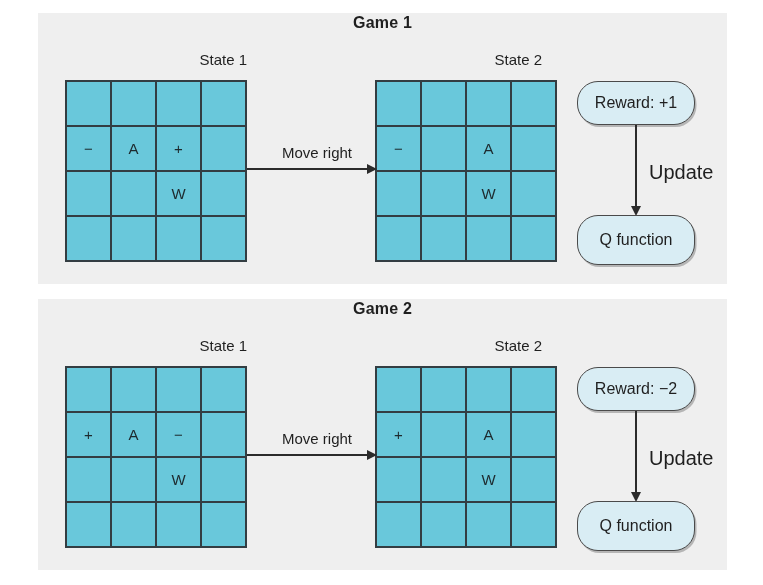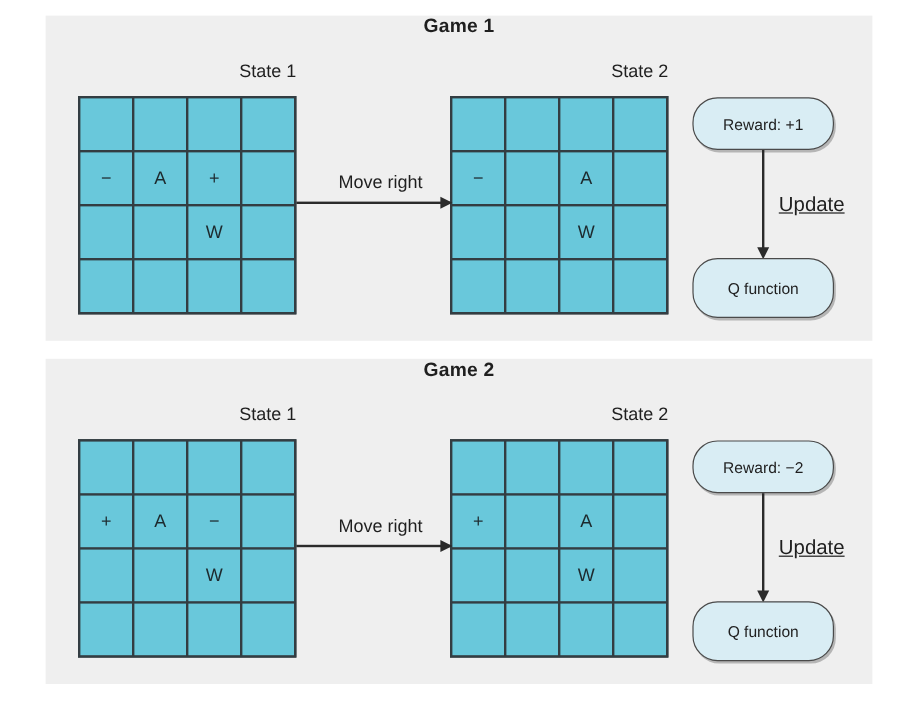--- a/index.html
+++ b/index.html
@@ -5,44 +5,44 @@
   html,body{margin:0;padding:0;background:#ffffff;}
   .page{position:relative;width:763px;height:585px;background:#ffffff;
         font-family:"Liberation Sans","DejaVu Sans",sans-serif;color:#1f1f1f;overflow:hidden;}
   .panel{position:absolute;left:38px;width:689px;height:271px;background:#efefef;}
   .panel-1{top:13px;}
   .panel-2{top:299px;}
   .game-title{position:absolute;left:0;top:1px;width:100%;text-align:center;
               font-size:16px;font-weight:bold;letter-spacing:0.2px;}
   .state-label{position:absolute;top:38px;width:182px;text-align:right;font-size:15px;}
   .state-label.s1{left:27px;}
-  .state-label.s2{left:337px;}
+  .state-label.s2{left:322px;}
   .grid{position:absolute;top:67px;width:178px;height:178px;
         background:#333d42;border:2px solid #333d42;
         display:grid;grid-template-columns:repeat(4,1fr);grid-template-rows:repeat(4,1fr);gap:2px;}
   .grid.g1{left:27px;}
   .grid.g2{left:337px;}
   .cell{background:#69c8db;display:flex;align-items:center;justify-content:center;
         font-size:15px;color:#1d2a2e;}
   .h-arrow{position:absolute;left:209px;top:155px;width:128px;height:0;
            border-top:2px solid #2b2b2b;}
   .h-arrow .head{position:absolute;right:-2px;top:-6px;width:0;height:0;
            border-left:10px solid #2b2b2b;border-top:5px solid transparent;border-bottom:5px solid transparent;}
   .h-arrow-label{position:absolute;left:209px;top:131px;width:140px;text-align:center;font-size:15px;}
   .round-box{position:absolute;left:539px;width:118px;background:#d9edf4;
              border:1.6px solid #4a4a4a;border-radius:21px;
-             display:flex;align-items:center;justify-content:center;font-size:13px;
+             display:flex;align-items:center;justify-content:center;font-size:16px;
              box-shadow:1.5px 2px 0 rgba(110,110,110,0.45);box-sizing:border-box;}
   .reward-box{top:68px;height:44px;}
   .q-box{top:202px;height:50px;}
   .v-arrow{position:absolute;left:597px;top:112px;height:82px;width:0;
            border-left:2px solid #2b2b2b;}
   .v-arrow .head{position:absolute;left:-6px;bottom:-9px;width:0;height:0;
            border-top:10px solid #2b2b2b;border-left:5px solid transparent;border-right:5px solid transparent;}
-  .update-label{position:absolute;left:611px;top:148px;font-size:17px;text-decoration:underline;}
+  .update-label{position:absolute;left:611px;top:148px;font-size:20px;}
 </style>
 </head>
 <body>
 
 <div class="page">
 
   <div class="panel panel-1">
     <div class="game-title">Game 1</div>
     <div class="state-label s1">State 1</div>
     <div class="state-label s2">State 2</div>

